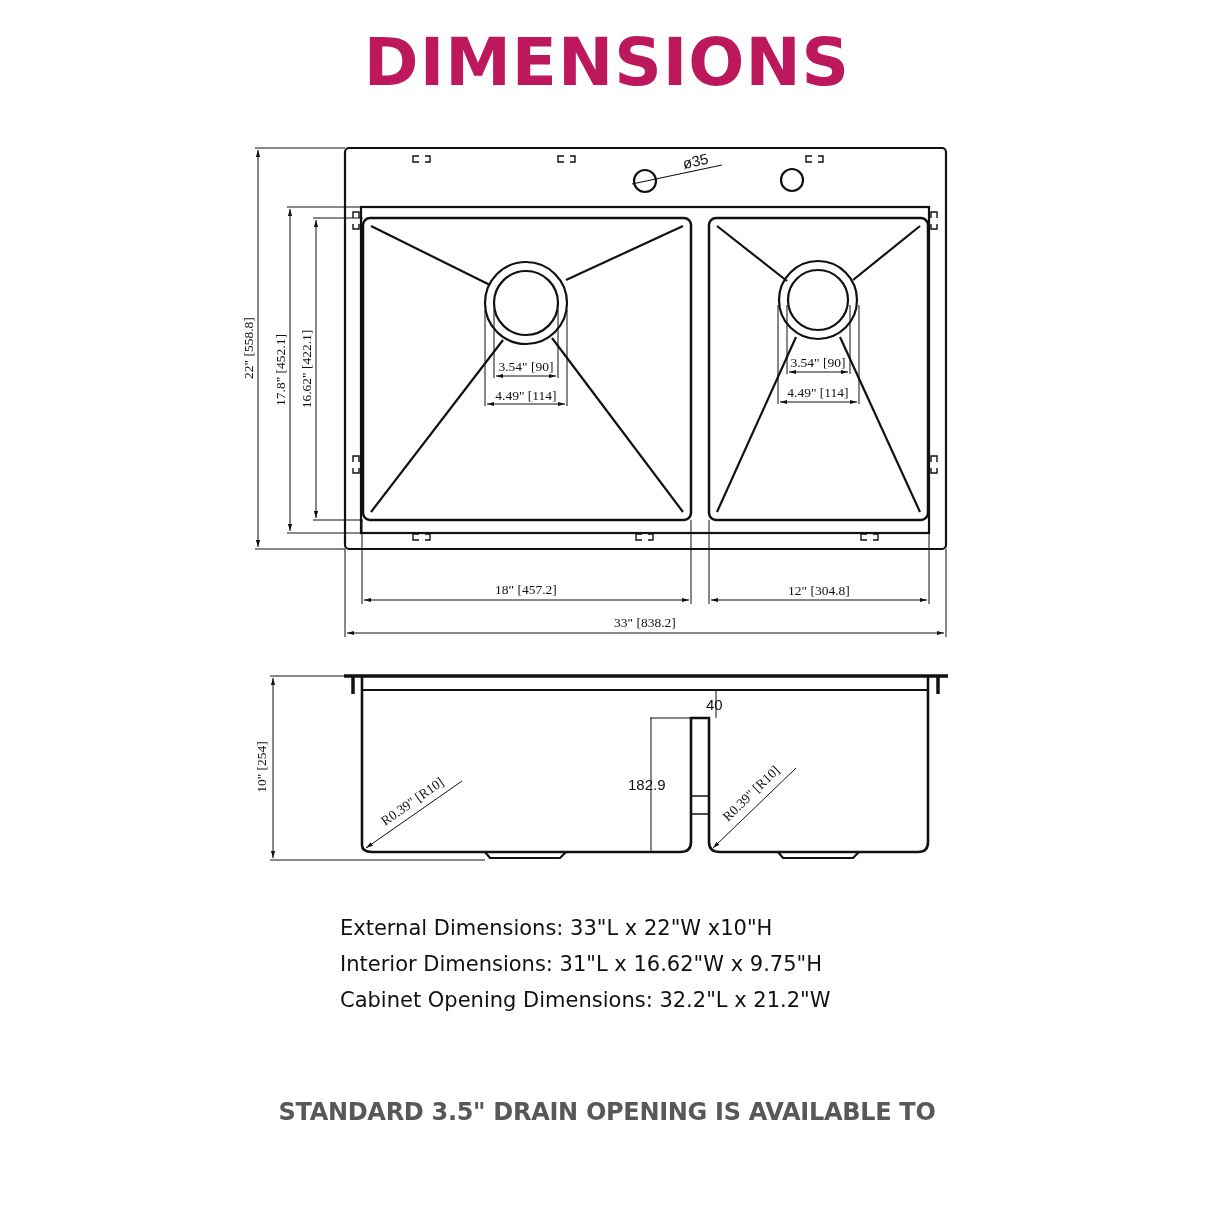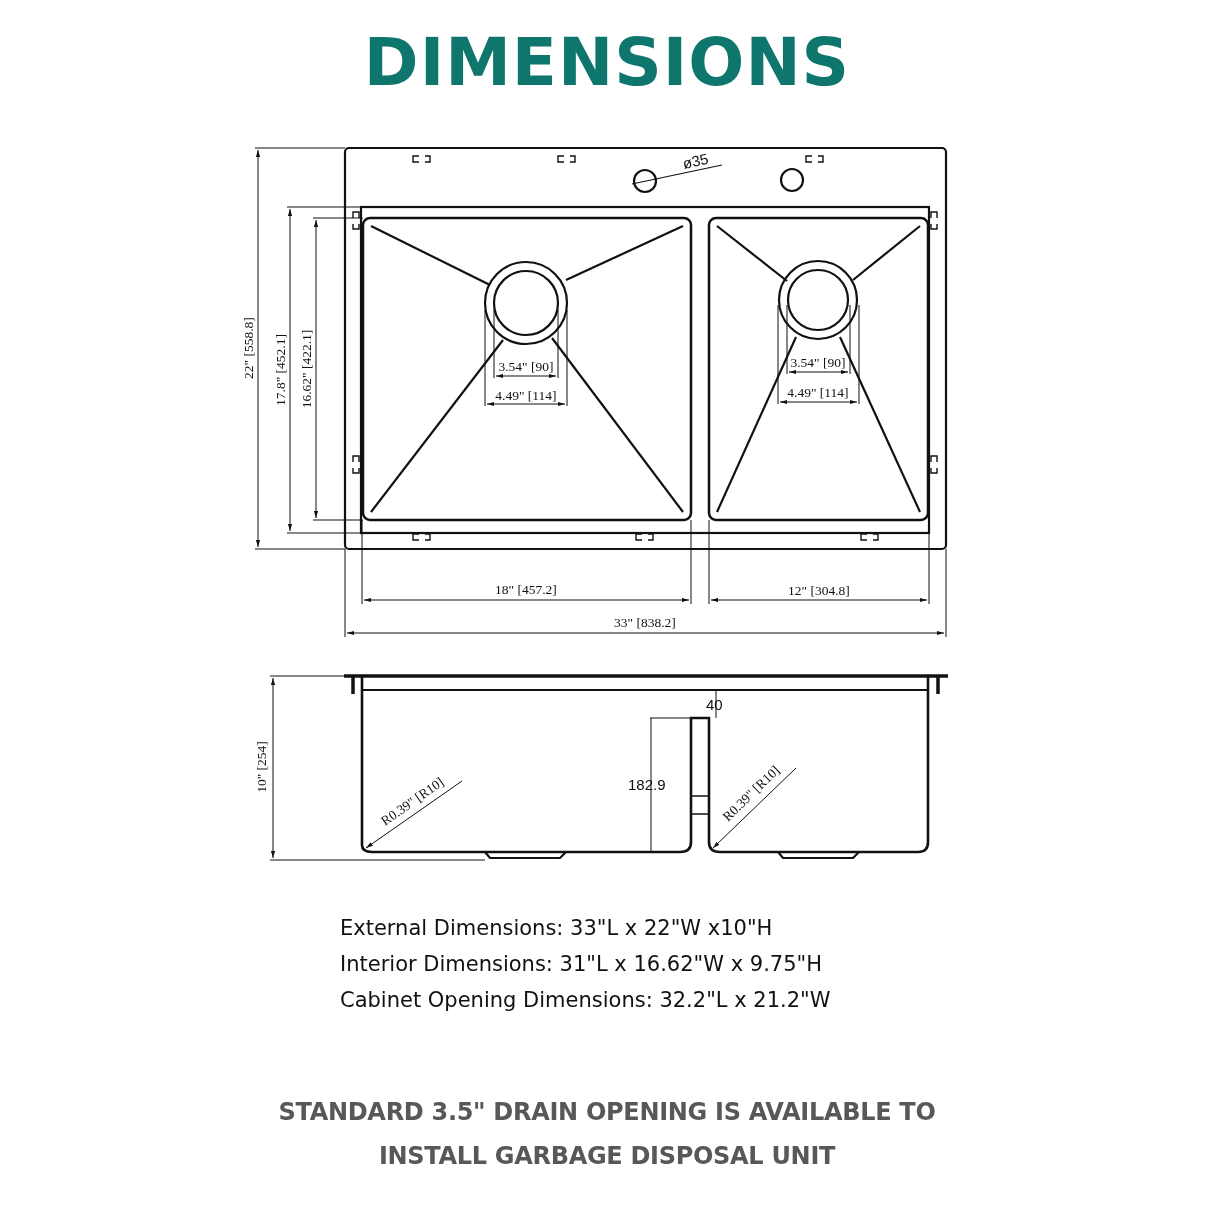--- a/index.html
+++ b/index.html
@@ -1,20 +1,20 @@
 <!DOCTYPE html>
 <html><head>
 <meta charset="utf-8">
 <style>
   html, body { margin: 0; padding: 0; background: #ffffff; }
   body { width: 1214px; height: 1214px; position: relative; overflow: hidden; }
   .title {
     position: absolute; left: 0; top: 24px; width: 1214px; text-align: center;
     font-family: "DejaVu Sans", sans-serif; font-weight: bold; font-size: 66px;
-    letter-spacing: 1px; color: #0f766e;
+    letter-spacing: 1px; color: #be185d;
   }
   svg.drawing { position: absolute; left: 0; top: 0; }
   .cad { font-family: "Liberation Serif", serif; font-size: 13.5px; fill: #111; }
   .cad-sans { font-family: "Liberation Sans", sans-serif; font-size: 15px; fill: #111; }
   .specs {
     position: absolute; left: 340px; top: 910px;
     font-family: "DejaVu Sans", sans-serif; font-size: 21px; color: #111; line-height: 36px;
   }
   .specs div { white-space: nowrap; }
   .specs .last { margin-top: 4px; }
@@ -168,14 +168,13 @@
 </svg>
 
 <div class="specs">
   <div>External Dimensions: 33"L x 22"W x10"H</div>
   <div>Interior Dimensions: 31"L x 16.62"W x 9.75"H</div>
   <div>Cabinet Opening Dimensions: 32.2"L x 21.2"W</div>
 </div>
 
 <div class="note">
   <div>STANDARD 3.5" DRAIN OPENING IS AVAILABLE TO</div>
-  <div>INSTALL GARBAGE DISPOSAL UNIT</div>
 </div>
 
 </body></html>

